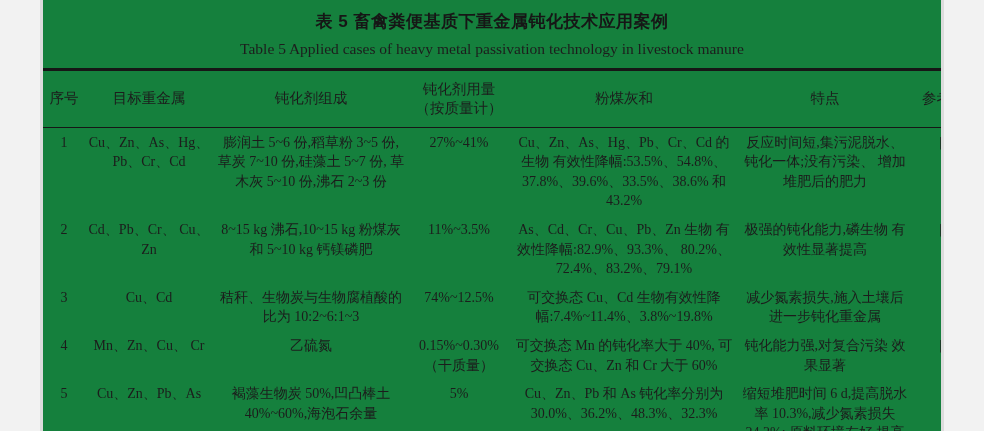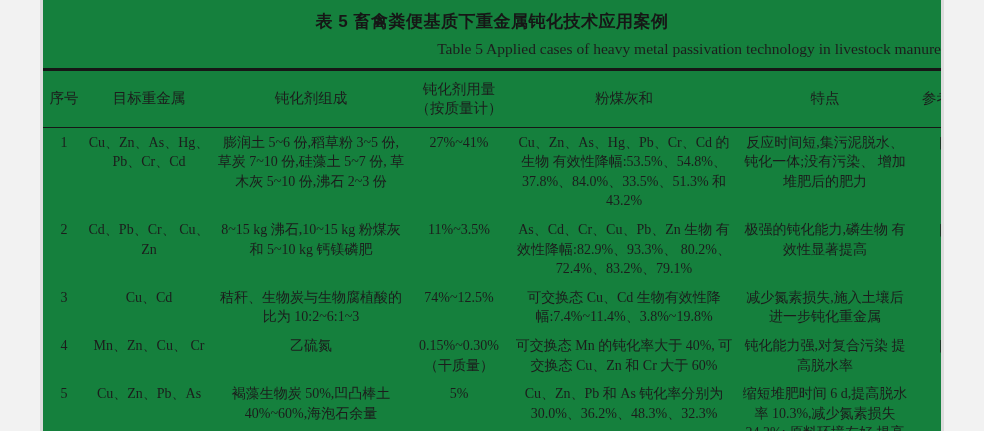--- a/index.html
+++ b/index.html
@@ -18,21 +18,21 @@
   .caption-cn {
     text-align: center;
     padding-top: 10px;
     font-family: "Liberation Sans", "DejaVu Sans", sans-serif;
     font-weight: bold;
     font-size: 17px;
     letter-spacing: 0.5px;
     color: #161616;
   }
   .caption-en {
-    text-align: right;
+    text-align: center;
     margin-top: 7px;
     font-size: 15.5px;
     color: #1d1d1d;
   }
   table.booktab {
     width: 948px;
     margin: 10px auto 0 auto;
     border-collapse: collapse;
     table-layout: fixed;
     border-top: 3px solid #161616;
@@ -91,21 +91,21 @@
         <th>特点</th>
         <th>参考文献</th>
       </tr>
     </thead>
     <tbody>
       <tr>
         <td>1</td>
         <td>Cu、Zn、As、Hg、 Pb、Cr、Cd</td>
         <td>膨润土 5~6 份,稻草粉 3~5 份, 草炭 7~10 份,硅藻土 5~7 份, 草木灰 5~10 份,沸石 2~3 份</td>
         <td>27%~41%</td>
-        <td>Cu、Zn、As、Hg、Pb、Cr、Cd 的生物 有效性降幅:53.5%、54.8%、 37.8%、84.0%、33.5%、51.3% 和 43.2%</td>
+        <td>Cu、Zn、As、Hg、Pb、Cr、Cd 的生物 有效性降幅:53.5%、54.8%、 37.8%、39.6%、33.5%、38.6% 和 43.2%</td>
         <td>反应时间短,集污泥脱水、 钝化一体;没有污染、 增加堆肥后的肥力</td>
         <td>[33]</td>
       </tr>
       <tr>
         <td>2</td>
         <td>Cd、Pb、Cr、 Cu、Zn</td>
         <td>8~15 kg 沸石,10~15 kg 粉煤灰和 5~10 kg 钙镁磷肥</td>
         <td>11%~3.5%</td>
         <td>As、Cd、Cr、Cu、Pb、Zn 生物 有效性降幅:82.9%、93.3%、 80.2%、72.4%、83.2%、79.1%</td>
         <td>极强的钝化能力,磷生物 有效性显著提高</td>
@@ -119,21 +119,21 @@
         <td>可交换态 Cu、Cd 生物有效性降 幅:7.4%~11.4%、3.8%~19.8%</td>
         <td>减少氮素损失,施入土壤后 进一步钝化重金属</td>
         <td>[3]</td>
       </tr>
       <tr>
         <td>4</td>
         <td>Mn、Zn、Cu、 Cr</td>
         <td>乙硫氮</td>
         <td>0.15%~0.30% （干质量）</td>
         <td>可交换态 Mn 的钝化率大于 40%, 可交换态 Cu、Zn 和 Cr 大于 60%</td>
-        <td>钝化能力强,对复合污染 提高脱水率</td>
+        <td>钝化能力强,对复合污染 效果显著</td>
         <td>[36]</td>
       </tr>
       <tr>
         <td>5</td>
         <td>Cu、Zn、Pb、As</td>
         <td>褐藻生物炭 50%,凹凸棒土 40%~60%,海泡石余量</td>
         <td>5%</td>
         <td>Cu、Zn、Pb 和 As 钝化率分别为 30.0%、36.2%、48.3%、32.3%</td>
         <td>缩短堆肥时间 6 d,提高脱水率 10.3%,减少氮素损失 24.2%; 原料环境友好,提高保肥效果</td>
         <td>[7]</td>

